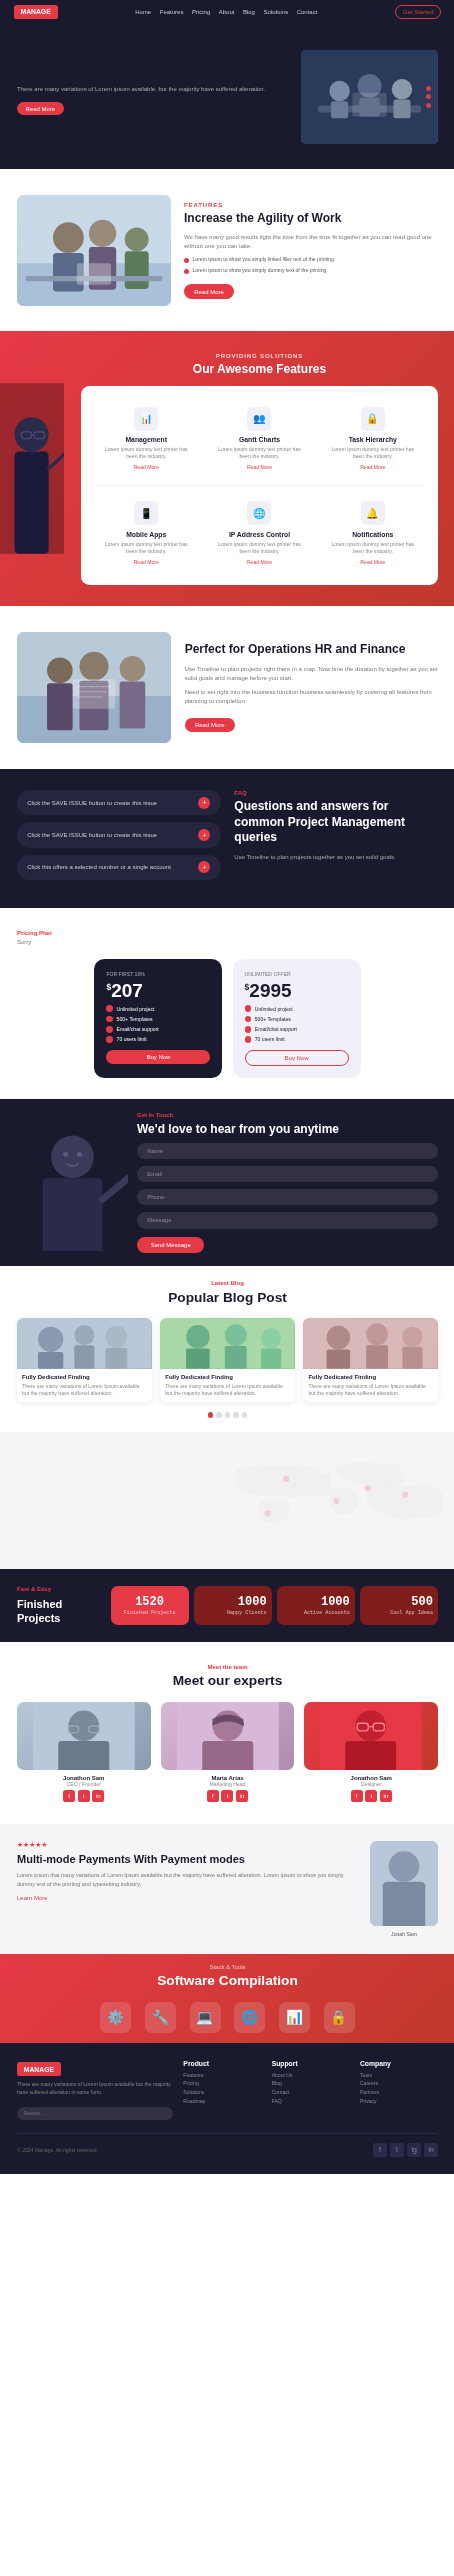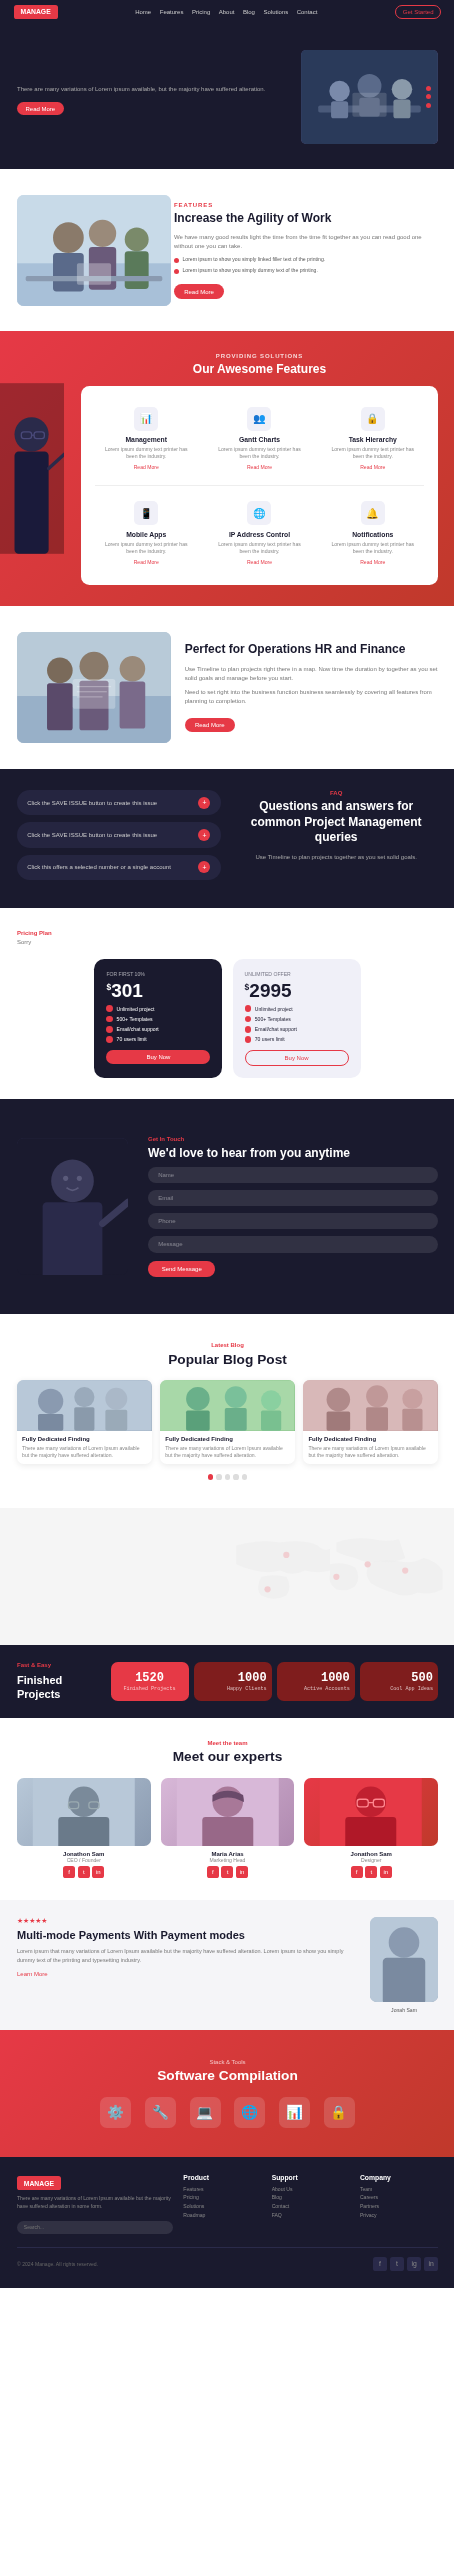--- a/index.html
+++ b/index.html
@@ -103,21 +103,21 @@
       flex-direction: column;
       gap: 3.4px;
     }
     .dot { width: 5.1px; height: 5.1px; background: #e63946; border-radius: 50%; }
 
     
     .agility-section {
       display: flex;
       align-items: center;
       padding: 25.6px 17px;
-      gap: 3px;
+      gap: 13px;
       background: #fff;
     }
     .agility-img {
       width: 154px;
       height: 111px;
       background: linear-gradient(135deg, #e8e8f0, #d0d0e8);
       border-radius: 6.8px;
       flex-shrink: 0;
       display: flex;
       align-items: center;
@@ -299,21 +299,21 @@
       height: 12px;
       background: #e63946;
       border-radius: 50%;
       display: flex;
       align-items: center;
       justify-content: center;
       color: #fff;
       font-size: 6.8px;
       flex-shrink: 0;
     }
-    .faq-answers { flex: 1; text-align: center; }
+    .faq-answers { flex: 1; }
     .faq-title {
       color: #fff;
       font-size: 12px;
       font-weight: 700;
       line-height: 1.3;
       margin-bottom: 6.8px;
     }
     .faq-subtitle { color: #aaa; font-size: 6px; line-height: 1.5; }
 
     
@@ -362,24 +362,24 @@
       font-size: 6px;
       margin-top: 6.8px;
       cursor: pointer;
     }
     .pricing-btn.red { background: #e63946; color: #fff; }
     .pricing-btn.outline { background: transparent; border: 0.9px solid #e63946; color: #e63946; }
 
     
     .contact-section {
       background: #1a1a2e;
-      padding: 37px 17px;
-      display: flex;
-      align-items: center;
-      gap: 20px;
+      padding: 13px 17px;
+      display: flex;
+      align-items: center;
+      gap: 9px;
     }
     .contact-person {
       width: 111px;
       height: 137px;
       flex-shrink: 0;
       background: linear-gradient(180deg, #2a2a4a, #1a1a2e);
       border-radius: 6.8px;
       display: flex;
       align-items: flex-end;
       justify-content: center;
@@ -407,21 +407,21 @@
       padding: 5.1px 13.7px;
       border-radius: 12.8px;
       border: none;
       cursor: pointer;
       margin-top: 3.4px;
     }
 
     
     .blog-section {
       background: #fff;
-      padding: 28px 17px;
+      padding: 14px 17px;
     }
     .blog-tag { color: #e63946; font-size: 6px; font-weight: bold; text-align: center; margin-bottom: 3.4px; }
     .blog-title { font-size: 13.7px; font-weight: 700; color: #1a1a2e; text-align: center; margin-bottom: 13.7px; }
     .blog-grid {
       display: grid;
       grid-template-columns: 1fr 1fr 1fr;
       gap: 8.5px;
     }
     .blog-card { border-radius: 6.8px; overflow: hidden; box-shadow: 0 1.7px 6.8px rgba(0,0,0,0.08); }
     .blog-img {
@@ -537,21 +537,21 @@
       width: 68px;
       height: 85px;
       background: linear-gradient(135deg, #b8c8d8, #8a9ab0);
       border-radius: 6.8px;
     }
     .payment-person-name { font-size: 5.1px; color: #555; text-align: center; }
 
     
     .software-section {
       background: linear-gradient(135deg, #e63946 0%, #c0392b 100%);
-      padding: 29px 17px;
+      padding: 10px 17px;
     }
     .software-tag { color: rgba(255,255,255,0.7); font-size: 6px; text-align: center; margin-bottom: 3.4px; }
     .software-title { color: #fff; font-size: 13.7px; font-weight: 700; text-align: center; margin-bottom: 13.7px; }
     .software-icons { display: flex; justify-content: center; gap: 13.7px; flex-wrap: wrap; }
     .sw-icon {
       width: 31px; height: 31px;
       background: rgba(255,255,255,0.15);
       border-radius: 6.8px;
       display: flex; align-items: center; justify-content: center;
       color: #fff; font-size: 13.7px;
@@ -823,21 +823,21 @@
   </div>
 </section>
 
 <section class="pricing-section">
   <div class="pricing-tag">Pricing Plan</div>
   <p class="pricing-subtitle">Sorry</p>
   <div class="pricing-cards">
     <div class="pricing-card dark">
       <div class="pricing-plan-label">FOR FIRST 10%</div>
       <div class="pricing-price">
-        <sup>$</sup><span>301</span>
+        <sup>$</sup><span>207</span>
       </div>
       <div class="pricing-feature">
         <div class="check-icon"></div>
         <span class="pricing-feature-text">Unlimited project</span>
       </div>
       <div class="pricing-feature">
         <div class="check-icon"></div>
         <span class="pricing-feature-text">500+ Templates</span>
       </div>
       <div class="pricing-feature">

